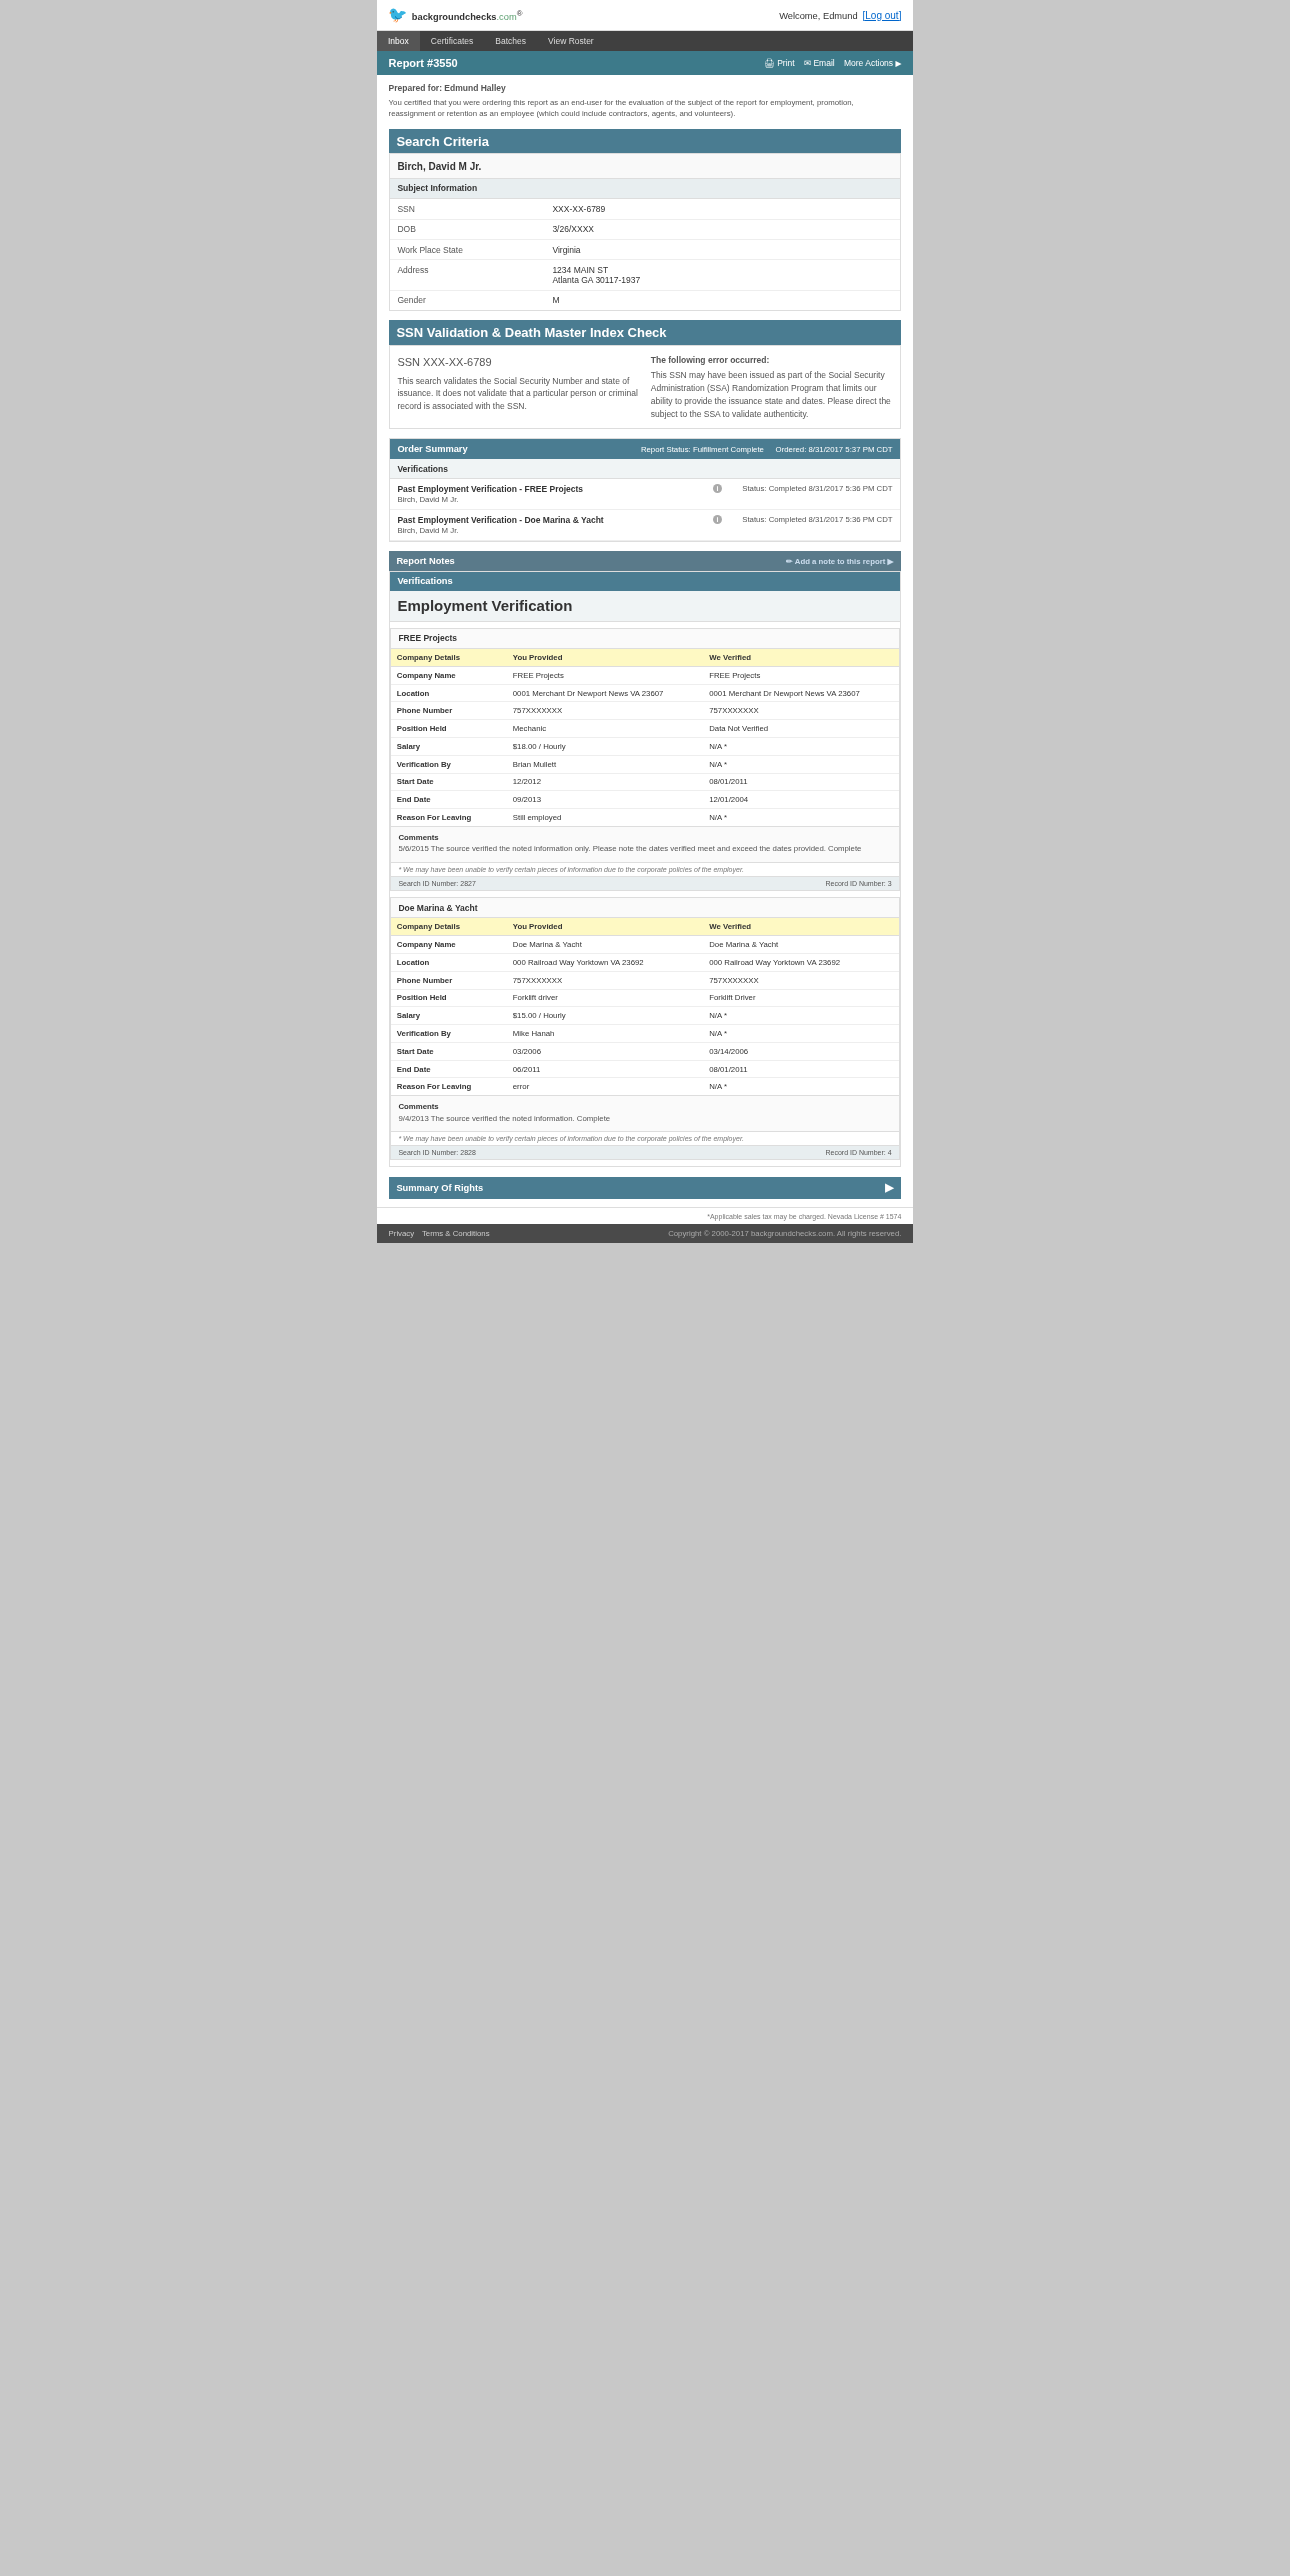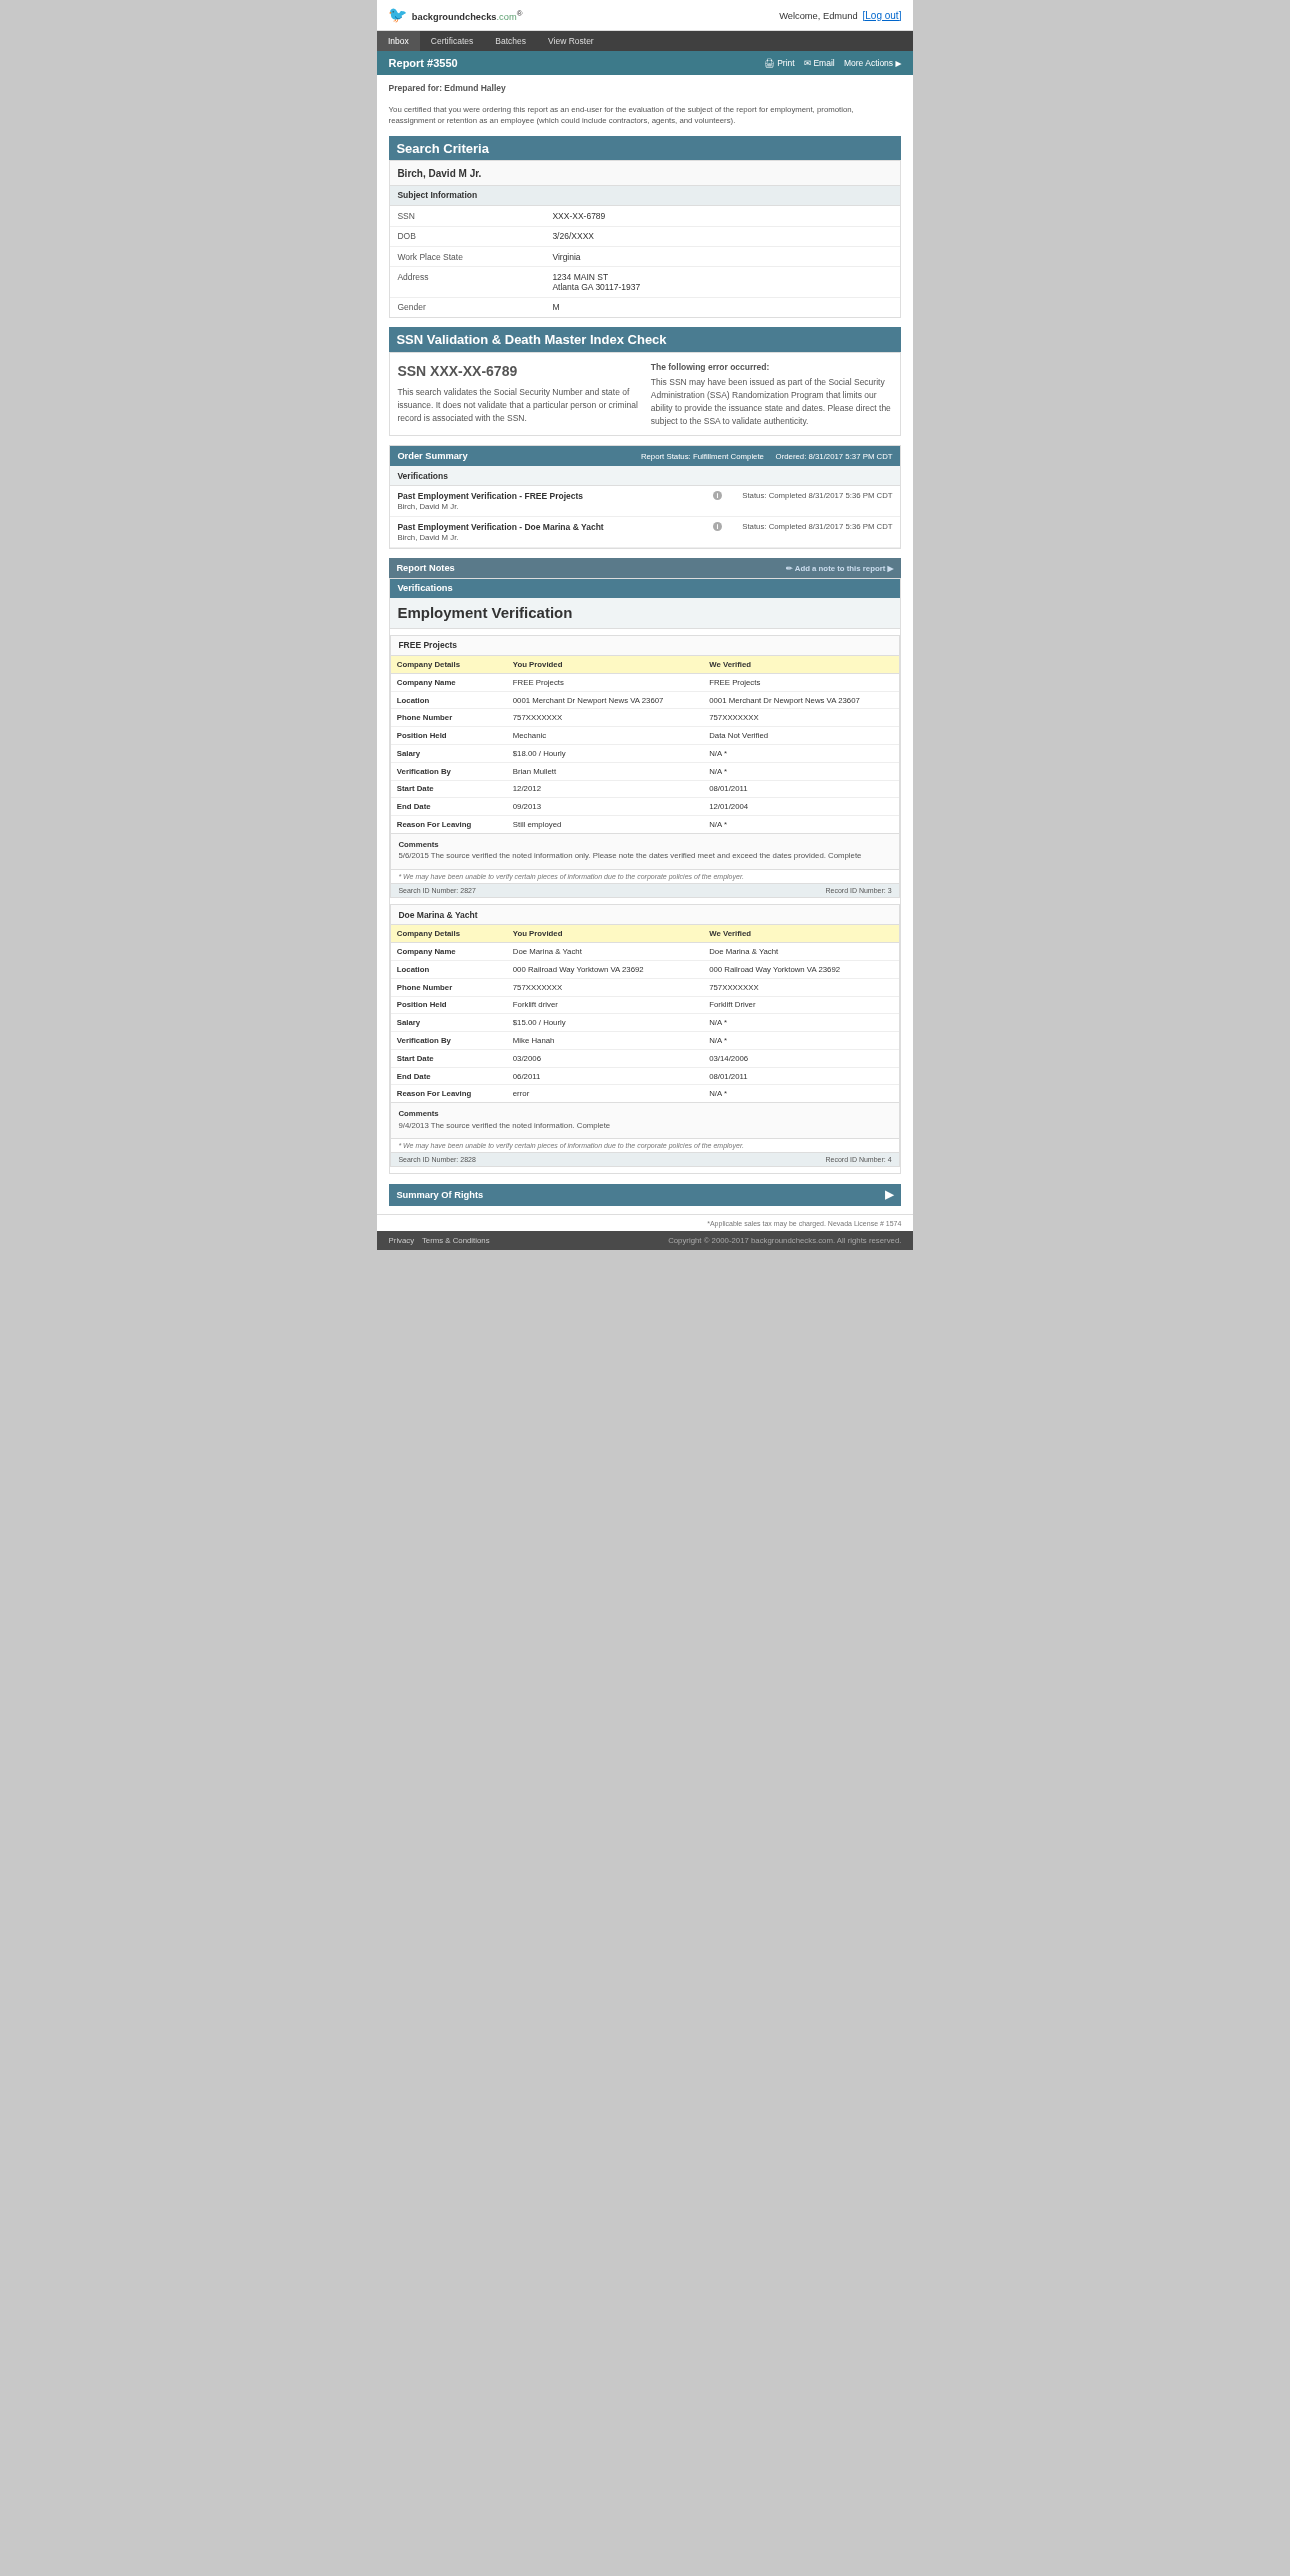--- a/index.html
+++ b/index.html
@@ -21,21 +21,21 @@
     .sub-nav a.active { background: #555; color: #fff; }
     
     
     .report-header { background: #3d7a8a; color: #fff; padding: 6.2px 11.6px; display: flex; justify-content: space-between; align-items: center; }
     .report-title { font-size: 11px; font-weight: bold; }
     .report-actions { display: flex; gap: 9.3px; align-items: center; }
     .report-actions a { color: #fff; text-decoration: none; font-size: 8.5px; display: flex; align-items: center; gap: 2.3px; }
     
     
     .content { padding: 7.8px 11.6px; }
-    .prepared-for { font-size: 8.5px; margin-bottom: 12px; color: #555; }
+    .prepared-for { font-size: 8.5px; margin-bottom: 5px; color: #555; }
     .prepared-for span { font-weight: bold; }
     .disclaimer { font-size: 7.8px; color: #555; margin-bottom: 9.3px; line-height: 1.4; }
     
     
     .section-header { background: #4a7c91; color: #fff; padding: 4.7px 7.8px; font-size: 13px; font-weight: bold; margin-bottom: 0; }
     
     
     .info-card { border: 0.8px solid #ddd; margin-bottom: 9.3px; }
     .info-card-name { padding: 6.2px 7.8px; font-size: 10px; font-weight: bold; border-bottom: 0.8px solid #ddd; background: #f9f9f9; }
     .info-section-header { background: #e8eef0; padding: 4.7px 7.8px; font-size: 8.5px; font-weight: bold; color: #333; border-bottom: 0.8px solid #ddd; }
@@ -43,21 +43,21 @@
     .info-row { display: flex; padding: 4.7px 7.8px; border-bottom: 0.8px solid #eee; font-size: 8.5px; }
     .info-row:last-child { border-bottom: none; }
     .info-label { width: 155px; color: #555; font-weight: normal; }
     .info-value { flex: 1; color: #333; }
     
     
     .ssn-validation-card { border: 0.8px solid #ddd; margin-bottom: 9.3px; }
     .ssn-validation-inner { display: flex; padding: 7.8px; gap: 11.6px; }
     .ssn-left { flex: 1; font-size: 8.5px; color: #555; line-height: 1.5; }
     .ssn-right { flex: 1; font-size: 8.5px; color: #555; line-height: 1.5; }
-    .ssn-number { font-weight: bold; margin-bottom: 4.7px; font-size: 14px; }
+    .ssn-number { font-weight: normal; margin-bottom: 4.7px; font-size: 11px; }
     .error-title { font-weight: bold; margin-bottom: 3.1px; font-size: 8.5px; }
     
     
     .order-summary-header { background: #4a7c91; color: #fff; padding: 4.7px 7.8px; display: flex; justify-content: space-between; align-items: center; font-size: 9.3px; font-weight: bold; }
     .order-summary-meta { font-size: 7.8px; font-weight: normal; display: flex; gap: 11.6px; }
     .order-summary-card { border: 0.8px solid #ddd; margin-bottom: 9.3px; }
     
     .verif-subheader { padding: 4.7px 7.8px; font-size: 8.5px; font-weight: bold; color: #333; background: #f0f4f5; border-bottom: 0.8px solid #ddd; }
     .verif-item { padding: 4.7px 7.8px; border-bottom: 0.8px solid #eee; display: flex; justify-content: space-between; align-items: flex-start; }
     .verif-item-left { font-size: 8.5px; }

